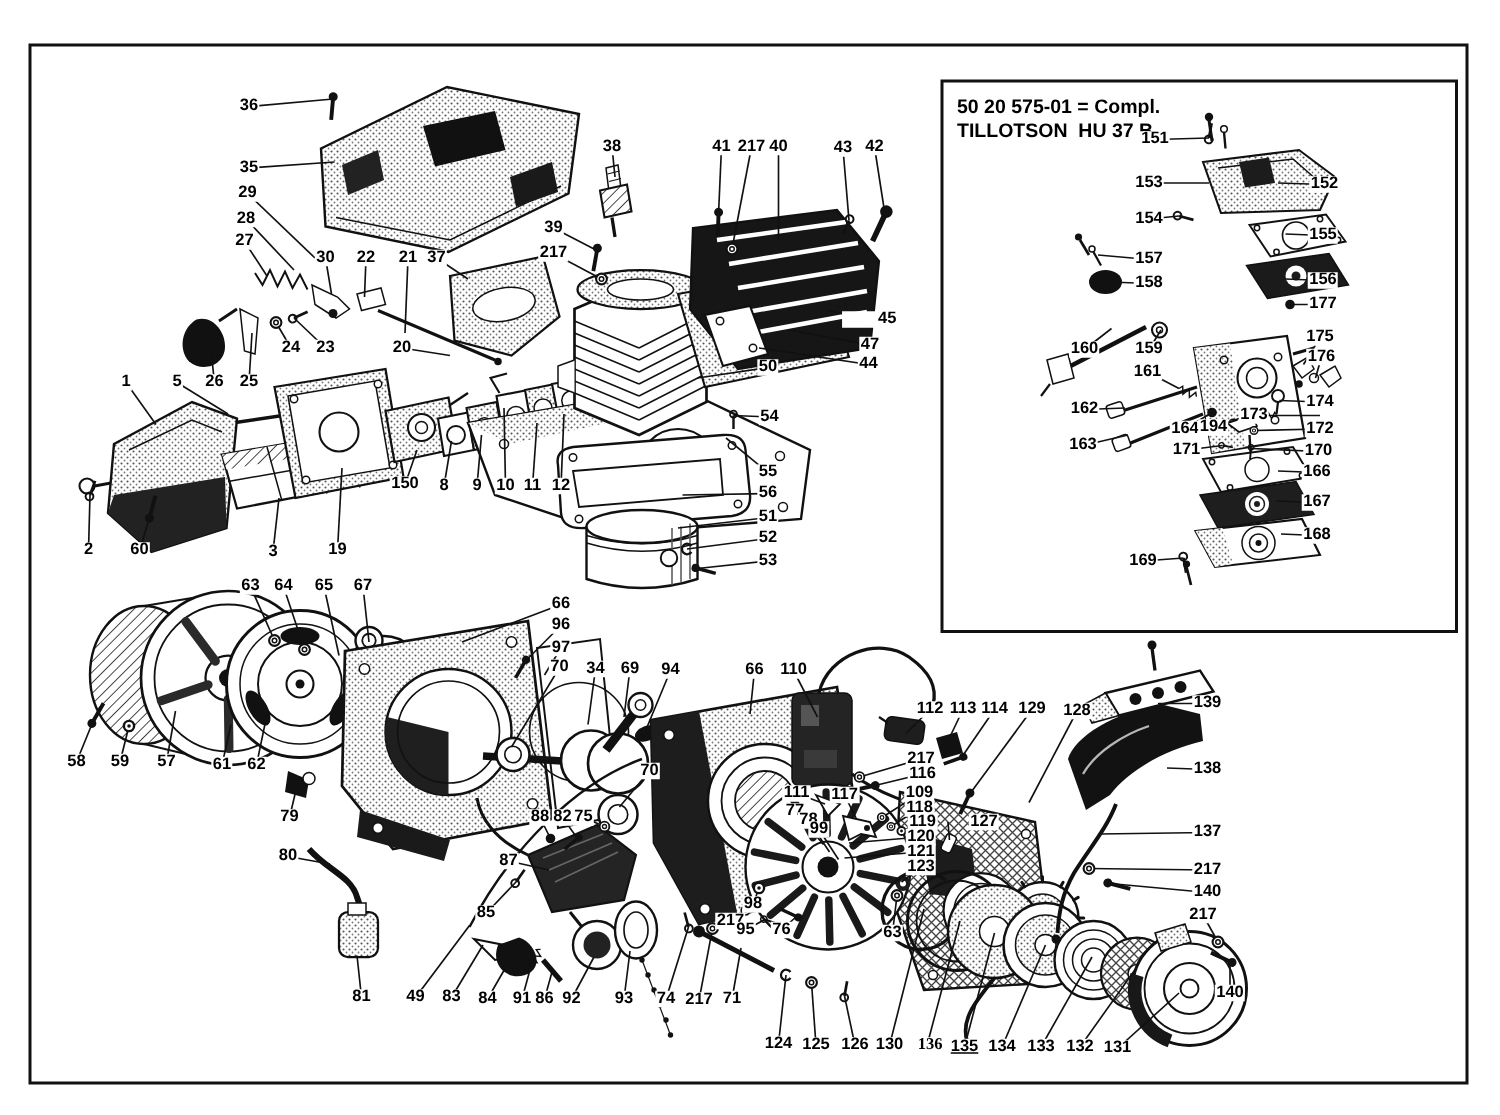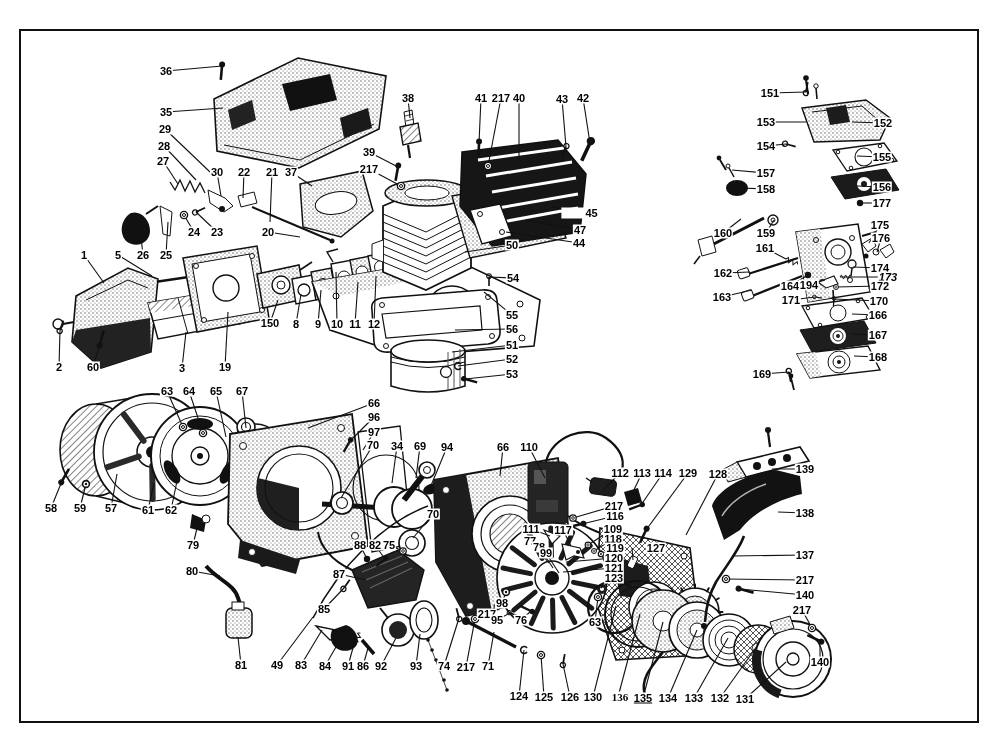--- a/index.html
+++ b/index.html
@@ -18,20 +18,24 @@
           font-weight:bold;font-size:11px;line-height:1;color:#000;
           background:#fff;padding:0 1px;}
   #leaders line{stroke:#111;stroke-width:1.1;}
 </style>
 </head>
 <body>
 
 <div id="canvas">
   <div id="frame"></div>
 
+  <div id="inset">
+    <div class="inset-title l1">50 20 575-01 = Compl.</div>
+    <div class="inset-title l2">TILLOTSON  HU 37 B</div>
+  </div>
 
   <svg id="art" width="1000" height="743" viewBox="0 0 1000 743">
     <defs>
       <pattern id="stip" width="4" height="4" patternUnits="userSpaceOnUse">
         <rect width="4" height="4" fill="#fff"></rect>
         <circle cx="1" cy="1" r="0.7" fill="#555"></circle>
           <circle cx="3" cy="3" r="0.6" fill="#777"></circle>
       </pattern>
       <pattern id="hat" width="5" height="5" patternUnits="userSpaceOnUse" patternTransform="rotate(45)">
         <rect width="5" height="5" fill="#fff"></rect>
@@ -824,21 +828,21 @@
       <div class="plabel" style="left: 766px; top: 233px;">159</div>
       <div class="plabel" style="left: 880px; top: 225px;">175</div>
       <div class="plabel" style="left: 881px; top: 238px;">176</div>
       <div class="plabel" style="left: 765px; top: 248px;">161</div>
       <div class="plabel" style="left: 723px; top: 273px;">162</div>
       <div class="plabel" style="left: 722px; top: 297px;">163</div>
       <div class="plabel" style="left: 790px; top: 286px;">164</div>
       <div class="plabel" style="left: 809px; top: 285px;">194</div>
       <div class="plabel" style="left: 791px; top: 300px;">171</div>
       <div class="plabel" style="left: 880px; top: 268px;">174</div>
-      <div class="plabel" style="left: 888px; top: 277px; font-style: italic;">173</div>
+      <div class="plabel" style="left: 836px; top: 277px;">173</div>
       <div class="plabel" style="left: 880px; top: 286px;">172</div>
       <div class="plabel" style="left: 879px; top: 301px;">170</div>
       <div class="plabel" style="left: 878px; top: 315px;">166</div>
       <div class="plabel" style="left: 878px; top: 335px;">167</div>
       <div class="plabel" style="left: 878px; top: 357px;">168</div>
       <div class="plabel" style="left: 762px; top: 374px;">169</div>
     </div>
 </div>
 
 </body></html>

